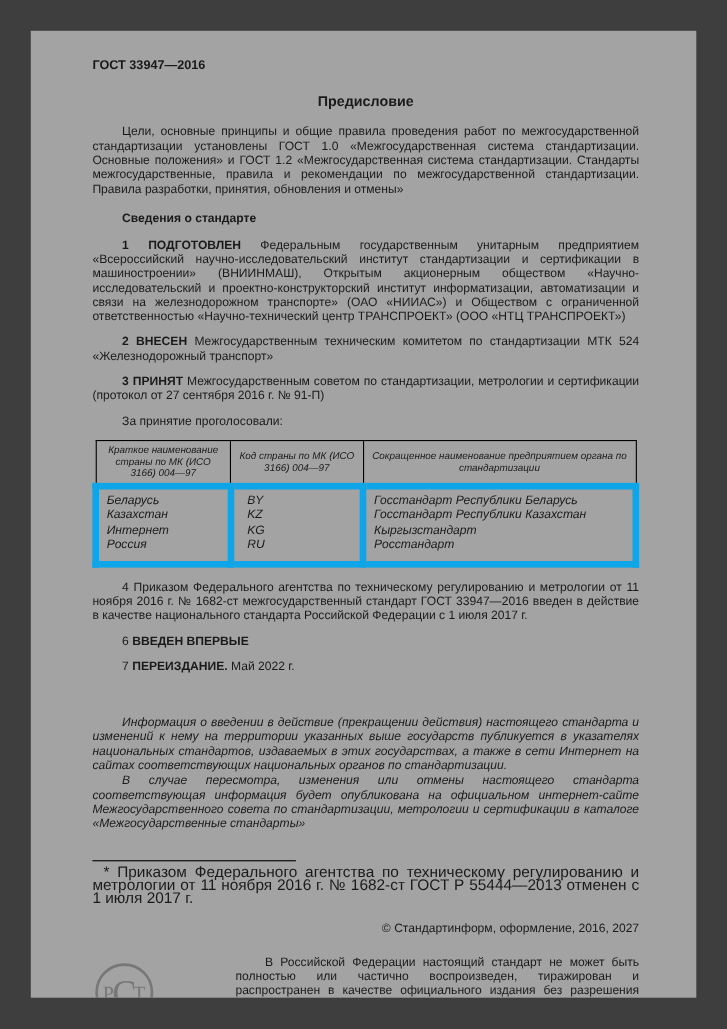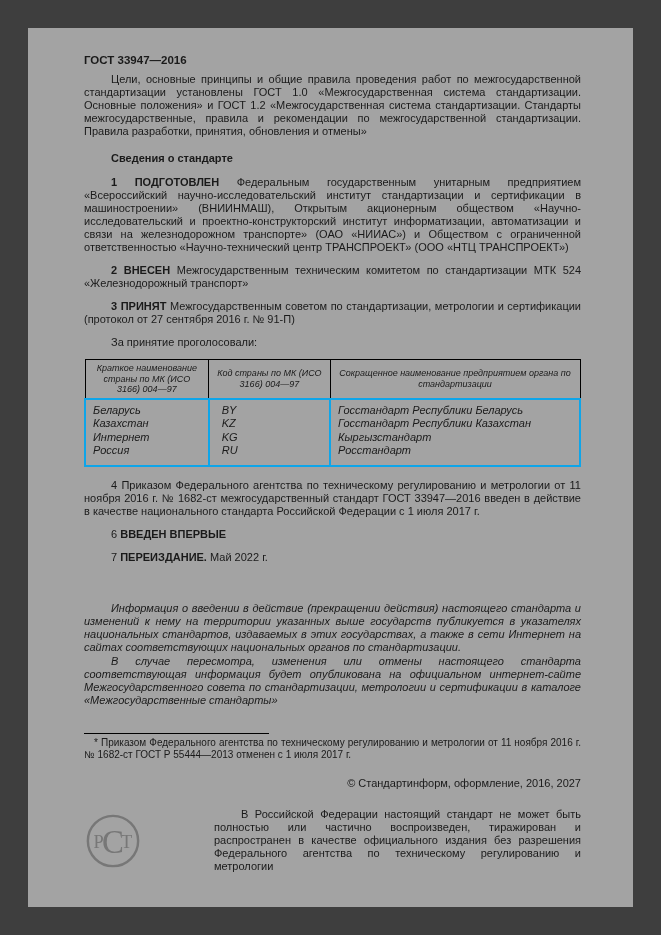--- a/index.html
+++ b/index.html
@@ -55,21 +55,21 @@
   table.vote-table th {
     border: 1px solid #000;
     font-weight: normal;
     font-size: 9px;
     line-height: 10.5px;
     text-align: center;
     vertical-align: middle;
     padding: 3px 6px;
   }
   table.vote-table td {
-    border: 2px solid #0ea5e9;
+    border: 6px solid #0ea5e9;
     vertical-align: top;
     padding: 4px 6px 7px 7px;
     font-size: 11px;
     line-height: 13.5px;
   }
   table.vote-table td.code-col { padding-left: 12px; }
   .col-country { width: 25%; }
   .col-code { width: 24.5%; margin-left: 28px; }
   .col-org { width: 50.5%; }
   .notes-block { margin-top: 38px; }
@@ -80,21 +80,21 @@
     margin: 0 0 1px 0;
   }
   .footnote-block { margin-top: 26px; }
   .footnote-rule {
     width: 185px;
     height: 0;
     border-top: 1px solid #000;
     margin-bottom: 3px;
   }
   .footnote {
-    font-size: 10px;
+    font-size: 14px;
     line-height: 12px;
     text-align: justify;
     text-indent: 10px;
     margin: 0;
   }
   .copyright {
     text-align: right;
     margin-top: 16px;
     font-size: 11px;
   }
@@ -115,20 +115,21 @@
     margin: 0;
   }
 </style>
 </head>
 <body>
 
 <div class="sheet">
 
   <div class="doc-number">ГОСТ 33947—2016</div>
 
+  <div class="title">Предисловие</div>
 
   <p class="para indent">Цели, основные принципы и общие правила проведения работ по межгосударственной стандартизации установлены ГОСТ 1.0 «Межгосударственная система стандартизации. Основные положения» и ГОСТ 1.2 «Межгосударственная система стандартизации. Стандарты межгосударственные, правила и рекомендации по межгосударственной стандартизации. Правила разработки, принятия, обновления и отмены»</p>
 
   <p class="info-heading">Сведения о стандарте</p>
 
   <p class="para indent"><span class="bold">1</span> <span class="bold">ПОДГОТОВЛЕН</span> <span>Федеральным государственным унитарным предприятием «Всероссийский научно-исследовательский институт стандартизации и сертификации в машиностроении» (ВНИИНМАШ), Открытым акционерным обществом «Научно-исследовательский и проектно-конструкторский институт информатизации, автоматизации и связи на железнодорожном транспорте» (ОАО «НИИАС») и Обществом с ограниченной ответственностью «Научно-технический центр ТРАНСПРОЕКТ» (ООО «НТЦ ТРАНСПРОЕКТ»)</span></p>
 
   <p class="para indent"><span class="bold">2</span> <span class="bold">ВНЕСЕН</span> <span>Межгосударственным техническим комитетом по стандартизации МТК 524 «Железнодорожный транспорт»</span></p>
 
   <p class="para indent"><span class="bold">3</span> <span class="bold">ПРИНЯТ</span> <span>Межгосударственным советом по стандартизации, метрологии и сертификации (протокол от 27 сентября 2016 г. № 91-П)</span></p>

